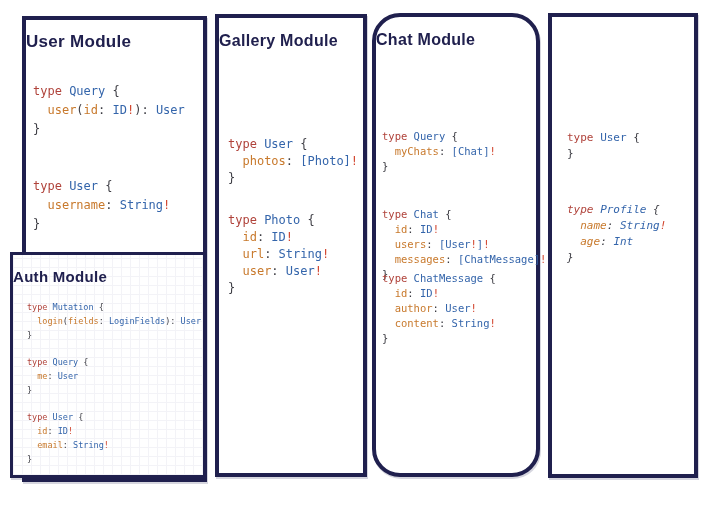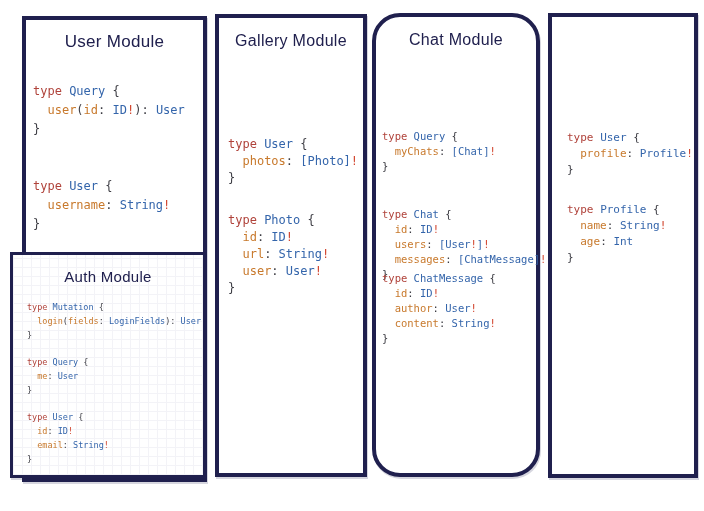--- a/index.html
+++ b/index.html
@@ -22,22 +22,21 @@
                background-image:
                  repeating-linear-gradient(0deg,  #f3f3f7 0 1px, transparent 1px 9px),
                  repeating-linear-gradient(90deg, #f3f3f7 0 1px, transparent 1px 9px);}
   #box-gallery{left:215px; top:14px;  width:152px; height:463px;}
   #box-chat   {left:372px; top:13px;  width:168px; height:464px;border-radius:28px;}
   #box-profile{left:548px; top:13px;  width:150px; height:465px;}
 
   .module-title{
     margin:0;
     padding-top:14px;
-    text-align:center;
-    font-weight:normal;
+    font-weight:bold;
     font-size:16px;
     letter-spacing:0.3px;
     color:var(--navy);
   }
   #box-user .module-title{padding-top:12px; font-size:17px;}
   #box-auth .module-title{padding-top:13px; font-size:15px;}
 
   .code{
     position:absolute;
     font-family:"DejaVu Sans Mono", monospace;
@@ -57,21 +56,21 @@
   #box-auth    .code{font-size:8.5px;  line-height:14px; left:14px;}
   #box-gallery .code{font-size:12px;   line-height:17px; left:9px;}
   #box-chat    .code{font-size:10.5px; line-height:15px; left:6px;}
   #box-profile .code{font-size:11px;   line-height:16px; left:15px;}
 
   
   #user-b1{top:62px;}   #user-b2{top:157px;}
   #auth-b1{top:45px;}   #auth-b2{top:100px;}  #auth-b3{top:155px;}
   #gal-b1{top:118px;}   #gal-b2{top:186px;margin-top:8px;}
   #chat-b1{top:112px;}  #chat-b2{top:190px;}  #chat-b3{top:254px;}
-  #prof-b1{top:113px;}  #prof-b2{top:185px;}
+  #prof-b1{top:113px;}  #prof-b2{top:185px;font-style:italic;}
 </style>
 </head>
 <body>
 
 <div id="canvas">
 
   <section class="module-box" id="box-user">
     <h2 class="module-title">User Module</h2>
     <div class="code" id="user-b1"><div><span class="k">type </span><span class="t">Query </span><span class="p">{</span></div><div><span class="p">  </span><span class="f">user</span><span class="p">(</span><span class="f">id</span><span class="p">: </span><span class="t">ID</span><span class="b">!</span><span class="p">): </span><span class="t">User</span></div><div><span class="p">}</span></div></div>
     <div class="code" id="user-b2"><div><span class="k">type </span><span class="t">User </span><span class="p">{</span></div><div><span class="p">  </span><span class="f">username</span><span class="p">: </span><span class="t">String</span><span class="b">!</span></div><div><span class="p">}</span></div></div>
@@ -91,17 +90,17 @@
   </section>
 
   <section class="module-box" id="box-chat">
     <h2 class="module-title">Chat Module</h2>
     <div class="code" id="chat-b1"><div><span class="k">type </span><span class="t">Query </span><span class="p">{</span></div><div><span class="p">  </span><span class="f">myChats</span><span class="p">: </span><span class="t">[Chat]</span><span class="b">!</span></div><div><span class="p">}</span></div></div>
     <div class="code" id="chat-b2"><div><span class="k">type </span><span class="t">Chat </span><span class="p">{</span></div><div><span class="p">  </span><span class="f">id</span><span class="p">: </span><span class="t">ID</span><span class="b">!</span></div><div><span class="p">  </span><span class="f">users</span><span class="p">: </span><span class="t">[User</span><span class="b">!</span><span class="t">]</span><span class="b">!</span></div><div><span class="p">  </span><span class="f">messages</span><span class="p">: </span><span class="t">[ChatMessage]</span><span class="b">!</span></div><div><span class="p">}</span></div></div>
     <div class="code" id="chat-b3"><div><span class="k">type </span><span class="t">ChatMessage </span><span class="p">{</span></div><div><span class="p">  </span><span class="f">id</span><span class="p">: </span><span class="t">ID</span><span class="b">!</span></div><div><span class="p">  </span><span class="f">author</span><span class="p">: </span><span class="t">User</span><span class="b">!</span></div><div><span class="p">  </span><span class="f">content</span><span class="p">: </span><span class="t">String</span><span class="b">!</span></div><div><span class="p">}</span></div></div>
   </section>
 
   <section class="module-box" id="box-profile">
-    <div class="code" id="prof-b1"><div><span class="k">type </span><span class="t">User </span><span class="p">{</span></div><div><span class="p">  </span><span class="f">profile</span><span class="p">: </span><span class="t">Profile</span><span class="b">!</span></div><div><span class="p">}</span></div></div>
+    <div class="code" id="prof-b1"><div><span class="k">type </span><span class="t">User </span><span class="p">{</span></div><div><span class="p">}</span></div></div>
     <div class="code" id="prof-b2"><div><span class="k">type </span><span class="t">Profile </span><span class="p">{</span></div><div><span class="p">  </span><span class="f">name</span><span class="p">: </span><span class="t">String</span><span class="b">!</span></div><div><span class="p">  </span><span class="f">age</span><span class="p">: </span><span class="t">Int</span></div><div><span class="p">}</span></div></div>
   </section>
 
 </div>
 
 </body></html>

